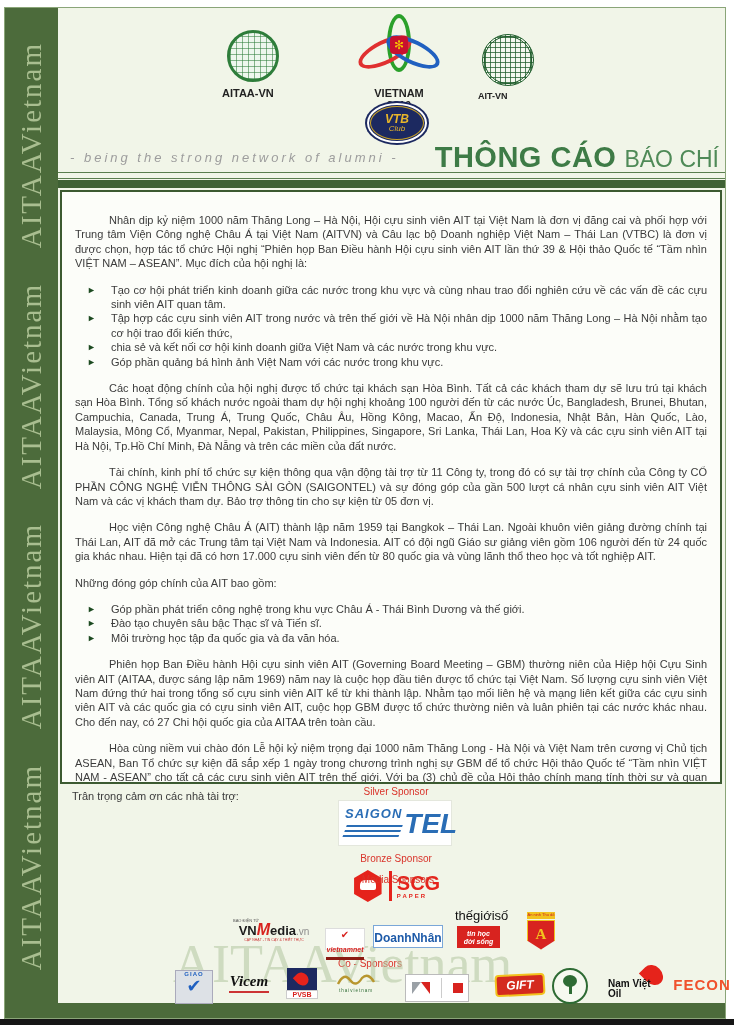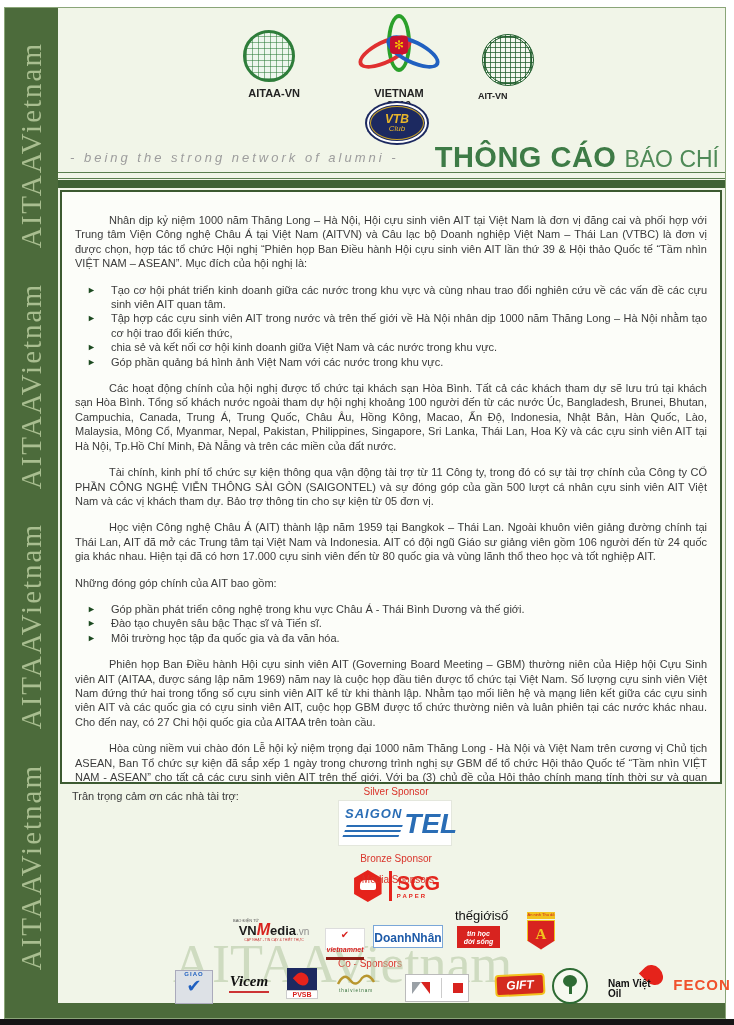--- a/index.html
+++ b/index.html
@@ -13,21 +13,21 @@
   
   .sidebar{position:absolute;left:0;top:0;bottom:14px;width:53px;background:#4c6b3b;
            display:flex;flex-direction:column;justify-content:space-evenly;align-items:center;overflow:hidden;}
   .vtext{writing-mode:vertical-rl;transform:rotate(180deg);
          font-family:"Liberation Serif","DejaVu Serif",serif;font-size:29px;
          color:#a9be90;letter-spacing:2px;white-space:nowrap;}
 
   .main{position:absolute;left:53px;top:0;right:0;bottom:14px;}
 
   
-  .logo-aitaa{position:absolute;left:180px;top:22px;width:62px;text-align:right;}
+  .logo-aitaa{position:absolute;left:164px;top:22px;width:62px;text-align:left;}
   .seal{width:52px;height:52px;border-radius:50%;margin:0 auto;border:3px solid #2e7d3a;
         background:
           repeating-linear-gradient(0deg,rgba(46,125,58,.55) 0 1px,transparent 1px 6px),
           repeating-linear-gradient(90deg,rgba(46,125,58,.55) 0 1px,transparent 1px 6px),#eef7ee;
         box-sizing:border-box;}
   .seal.dark{border:3px double #1e5c2a;background:
           repeating-linear-gradient(0deg,rgba(30,92,42,.75) 0 1px,transparent 1px 5px),
           repeating-linear-gradient(90deg,rgba(30,92,42,.75) 0 1px,transparent 1px 5px),#f4f8ef;}
   .logo-label{font-size:11px;font-weight:bold;color:#222;margin-top:5px;}
   .logo-label.small{font-size:9px;}

